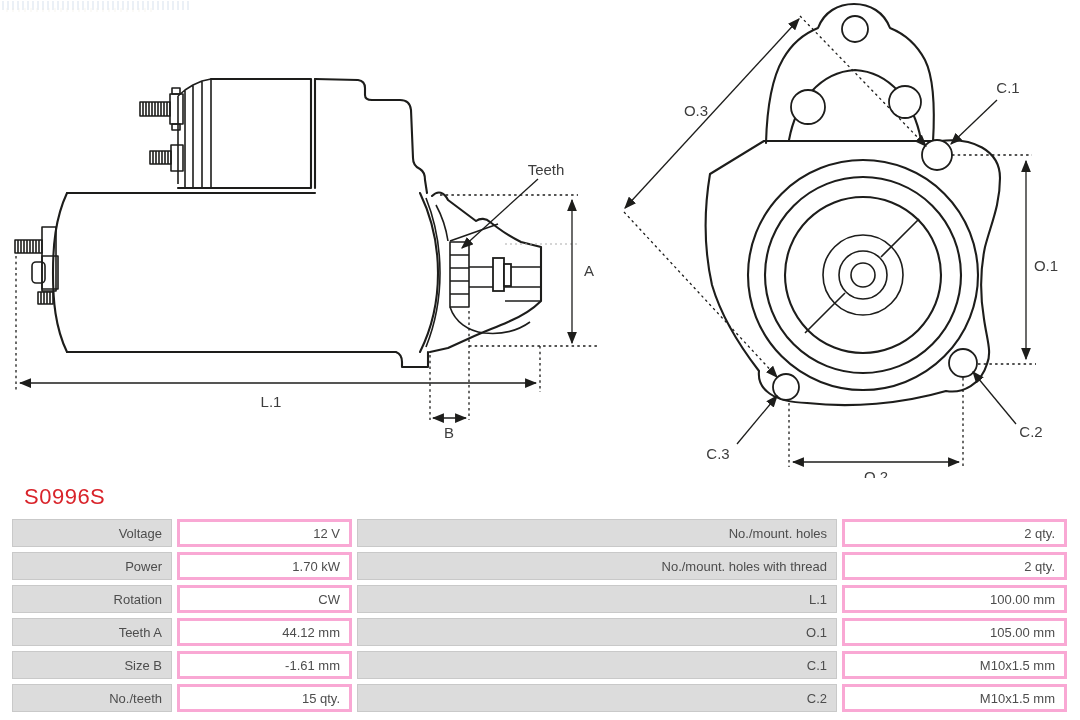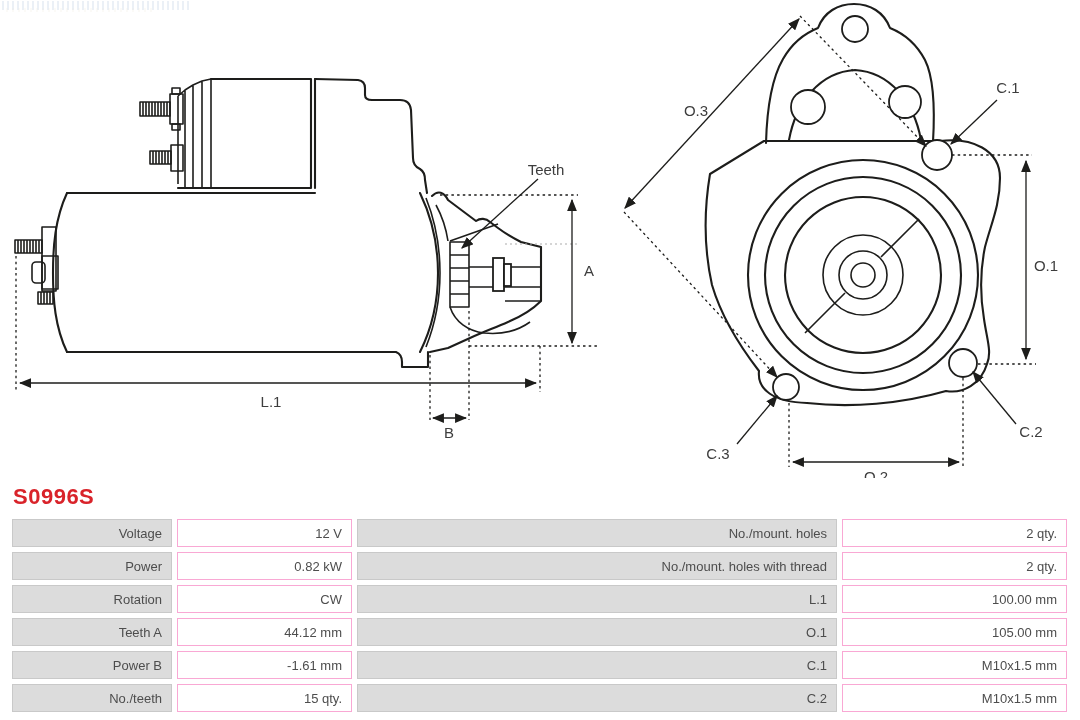--- a/index.html
+++ b/index.html
@@ -3,29 +3,29 @@
 <meta charset="utf-8">
 <style>
   html,body{margin:0;padding:0;background:#fff;}
   .page{position:relative;width:1080px;height:720px;background:#fff;overflow:hidden;
         font-family:"Liberation Sans", sans-serif;}
   .watermark{position:absolute;left:2px;top:1px;width:190px;height:9px;opacity:.35;
     background:repeating-linear-gradient(90deg, rgba(130,160,200,.45) 0 2px, rgba(255,255,255,0) 2px 5px);}
   .watermark:after{content:"";position:absolute;left:4px;top:7px;width:150px;height:4px;opacity:.5;
     background:repeating-linear-gradient(90deg, rgba(200,190,150,.4) 0 2px, rgba(255,255,255,0) 2px 6px);}
   .diagram{position:absolute;left:0;top:0;}
-  .part-number{position:absolute;left:13px;top:484px;font-size:22px;letter-spacing:.5px;color:#d9232a;font-weight:bold;}
+  .part-number{position:absolute;left:24px;top:484px;font-size:22px;letter-spacing:.5px;color:#d9232a;}
   .spec-table{position:absolute;left:12px;top:519px;display:grid;
     grid-template-columns:160px 175px 480px 225px;grid-auto-rows:28px;gap:5px;
     font-size:13px;color:#4d4d4d;}
   .spec-row{display:contents;}
   .cell{display:flex;align-items:center;justify-content:flex-end;
     padding-right:9px;box-sizing:border-box;white-space:nowrap;}
   .cell.label{background:#dcdcdc;border:1px solid #c9c9c9;}
-  .cell.value{background:#ffffff;border:1px solid #f9a8d4;}
+  .cell.value{background:#ffffff;border:3px solid #f9a8d4;}
   svg text{font-family:"Liberation Sans", sans-serif;font-size:15px;fill:#3d3d3d;}
   .outline{fill:none;stroke:#1d1d1b;stroke-width:2.1;stroke-linecap:round;stroke-linejoin:round;}
   .thin{fill:none;stroke:#1d1d1b;stroke-width:1.6;stroke-linejoin:round;}
   .whitefill{fill:#fff;stroke:#1d1d1b;stroke-width:1.8;}
   .dim{fill:none;stroke:#1d1d1b;stroke-width:1.3;}
   .dot{fill:none;stroke:#1d1d1b;stroke-width:1.3;stroke-dasharray:2.5 3.2;}
   .grayline{fill:none;stroke:#ababab;stroke-width:1.1;stroke-dasharray:2 3;}
 </style>
 </head>
 <body>
@@ -172,38 +172,38 @@
 
   <div class="spec-table">
     <div class="spec-row">
       <div class="cell label">Voltage</div>
       <div class="cell value">12 V</div>
       <div class="cell label">No./mount. holes</div>
       <div class="cell value">2 qty.</div>
     </div>
     <div class="spec-row">
       <div class="cell label">Power</div>
-      <div class="cell value">0.82 kW</div>
+      <div class="cell value">1.70 kW</div>
       <div class="cell label">No./mount. holes with thread</div>
       <div class="cell value">2 qty.</div>
     </div>
     <div class="spec-row">
       <div class="cell label">Rotation</div>
       <div class="cell value">CW</div>
       <div class="cell label">L.1</div>
       <div class="cell value">100.00 mm</div>
     </div>
     <div class="spec-row">
       <div class="cell label">Teeth A</div>
       <div class="cell value">44.12 mm</div>
       <div class="cell label">O.1</div>
       <div class="cell value">105.00 mm</div>
     </div>
     <div class="spec-row">
-      <div class="cell label">Power B</div>
+      <div class="cell label">Size B</div>
       <div class="cell value">-1.61 mm</div>
       <div class="cell label">C.1</div>
       <div class="cell value">M10x1.5 mm</div>
     </div>
     <div class="spec-row">
       <div class="cell label">No./teeth</div>
       <div class="cell value">15 qty.</div>
       <div class="cell label">C.2</div>
       <div class="cell value">M10x1.5 mm</div>
     </div>

